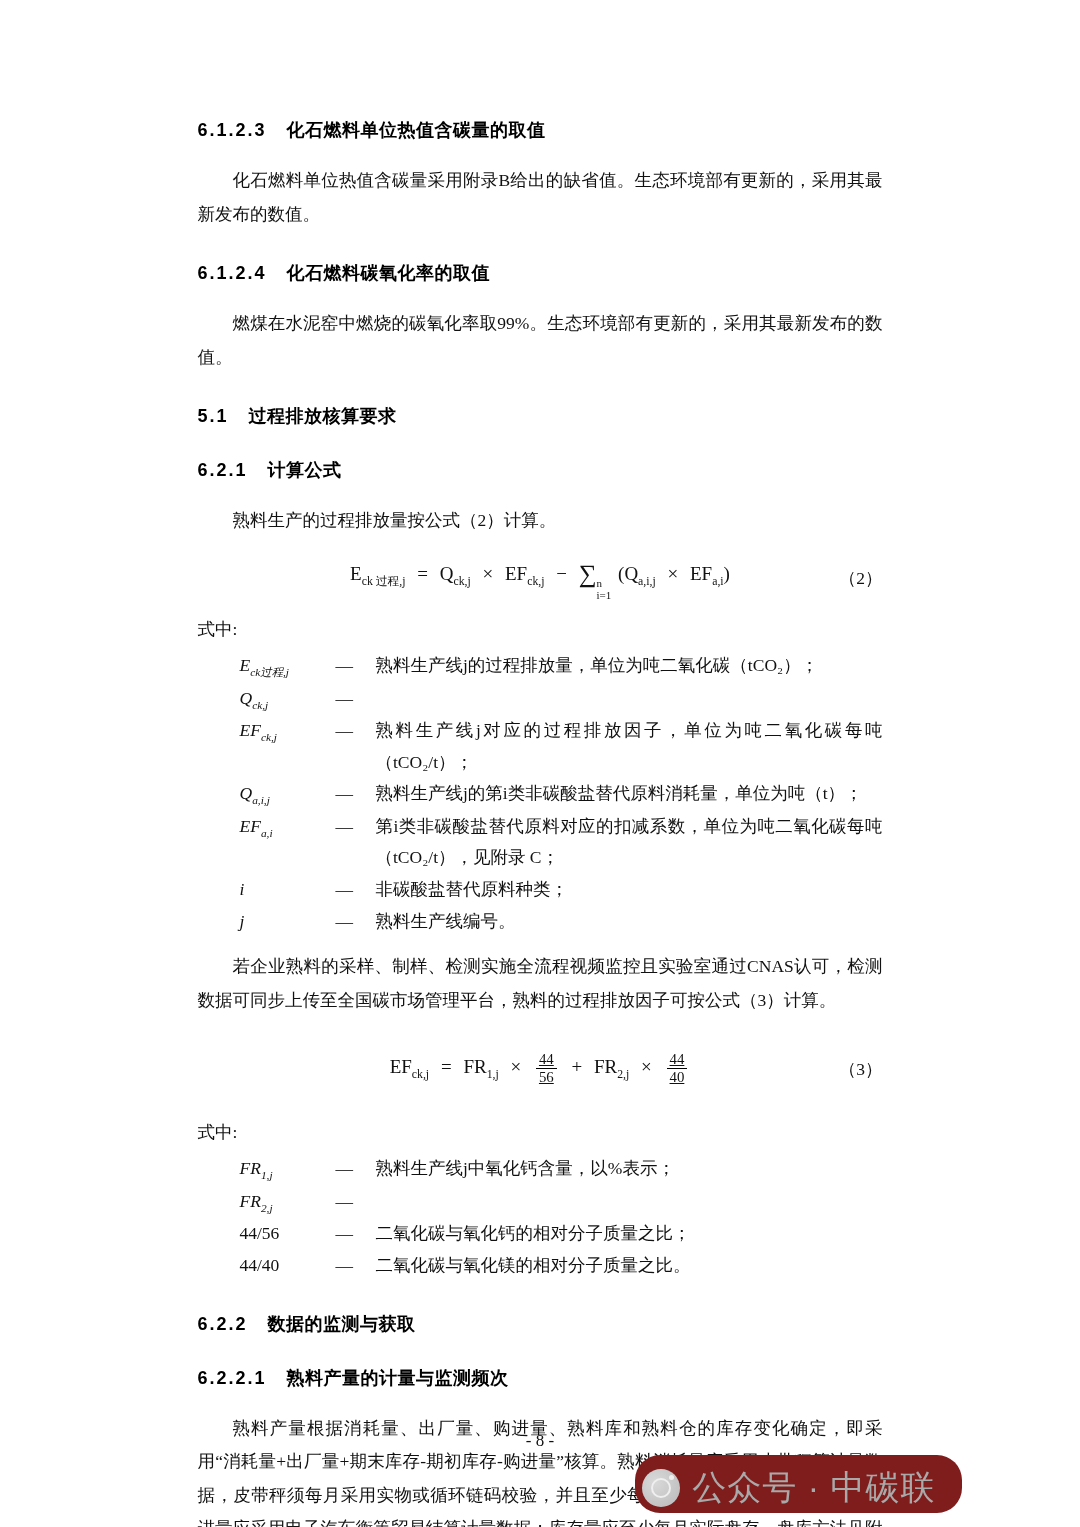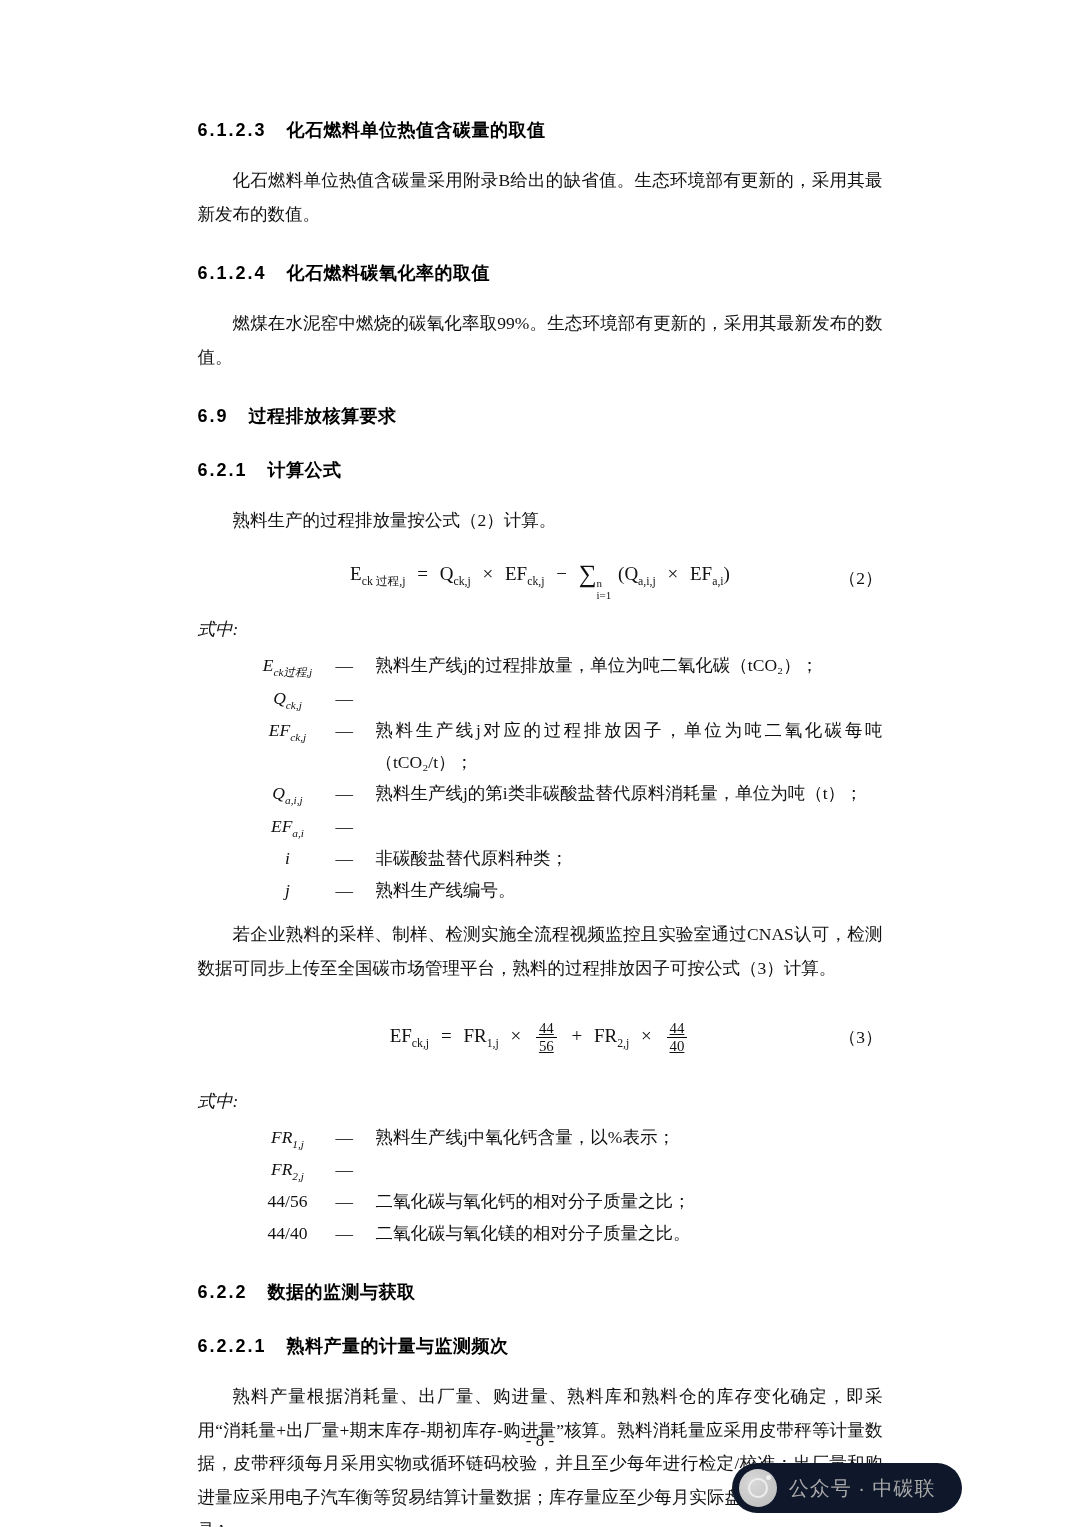--- a/index.html
+++ b/index.html
@@ -25,21 +25,21 @@
     letter-spacing: 0.5px;
   }
   .heading.first { margin-top: 0; }
   .h-num { margin-right: 20px; letter-spacing: 2px; }
   .para {
     margin: 7px 0 16px 0;
     line-height: 1.92;
     text-indent: 2em;
     text-align: justify;
   }
-  .where { margin: 2px 0 4px 0; line-height: 1.9; font-style: italic; }
+  .where { margin: 2px 0 4px 0; line-height: 1.9; }
   
   .formula-row {
     position: relative;
     text-align: center;
     margin: 14px 0 12px 0;
     font-size: 19px;
     line-height: 1.6;
   }
   .formula-row sub { font-size: 0.62em; text-align: right; }
   .fop { margin: 0 7px; }
@@ -72,47 +72,47 @@
     font-size: 17.5px;
   }
   
   .def-list { margin: 0 0 12px 0; padding-left: 42px; }
   .def-item {
     display: grid;
     grid-template-columns: 96px 40px auto;
     align-items: baseline;
     line-height: 1.82;
   }
-  .def-term { white-space: nowrap; text-align: center; }
+  .def-term { white-space: nowrap; }
   .def-term i { font-style: italic; font-family: "Liberation Serif", serif; }
   .def-term sub { font-size: 0.65em; font-style: italic; }
   .def-dash { text-align: left; }
   .def-desc { text-align: justify; }
   
   .page-number {
     position: absolute;
     left: 0; right: 0;
     bottom: 76px;
     text-align: center;
     font-size: 17px;
     color: #111;
   }
   .watermark {
     position: absolute;
     right: 66px;
     bottom: 14px;
     height: 50px;
     border-radius: 25px;
-    background: #0f172a;
+    background: #7f1d1d;
     display: flex;
     align-items: center;
     gap: 12px;
-    padding: 0 26px 0 7px;
+    padding: 8px 26px 0 7px;
     color: #a9a9a9;
-    font-size: 20px;
+    font-size: 34px;
     font-family: "Liberation Sans", "DejaVu Sans", sans-serif;
     letter-spacing: 1px;
   }
   .wm-logo {
     width: 38px; height: 38px;
     border-radius: 50%;
     background: radial-gradient(circle at 35% 35%, #d9d9d9, #b9b9b9);
     position: relative;
     flex: 0 0 auto;
   }
@@ -144,21 +144,21 @@
 
   <p class="para">化石燃料单位热值含碳量采用附录B给出的缺省值。生态环境部有更新的，采用其最新发布的数值。</p>
 
   <div class="heading">
     <span class="h-num">6.1.2.4</span><span class="h-title">化石燃料碳氧化率的取值</span>
   </div>
 
   <p class="para">燃煤在水泥窑中燃烧的碳氧化率取99%。生态环境部有更新的，采用其最新发布的数值。</p>
 
   <div class="heading">
-    <span class="h-num">6.9</span><span class="h-title">过程排放核算要求</span>
+    <span class="h-num">5.1</span><span class="h-title">过程排放核算要求</span>
   </div>
 
   <div class="heading">
     <span class="h-num">6.2.1</span><span class="h-title">计算公式</span>
   </div>
 
   <p class="para">熟料生产的过程排放量按公式（2）计算。</p>
 
   <div class="formula-row">
     <span class="fpart"><span>E</span><sub>ck 过程,j</sub></span>
@@ -195,20 +195,21 @@
       <span class="def-desc">熟料生产线j对应的过程排放因子，单位为吨二氧化碳每吨（tCO₂/t）；</span>
     </div>
     <div class="def-item">
       <span class="def-term"><i>Q</i><sub>a,i,j</sub></span>
       <span class="def-dash">—</span>
       <span class="def-desc">熟料生产线j的第i类非碳酸盐替代原料消耗量，单位为吨（t）；</span>
     </div>
     <div class="def-item">
       <span class="def-term"><i>EF</i><sub>a,i</sub></span>
       <span class="def-dash">—</span>
+      <span class="def-desc">第i类非碳酸盐替代原料对应的扣减系数，单位为吨二氧化碳每吨（tCO₂/t），见附录 C；</span>
     </div>
     <div class="def-item">
       <span class="def-term"><i>i</i></span>
       <span class="def-dash">—</span>
       <span class="def-desc">非碳酸盐替代原料种类；</span>
     </div>
     <div class="def-item">
       <span class="def-term"><i>j</i></span>
       <span class="def-dash">—</span>
       <span class="def-desc">熟料生产线编号。</span>

